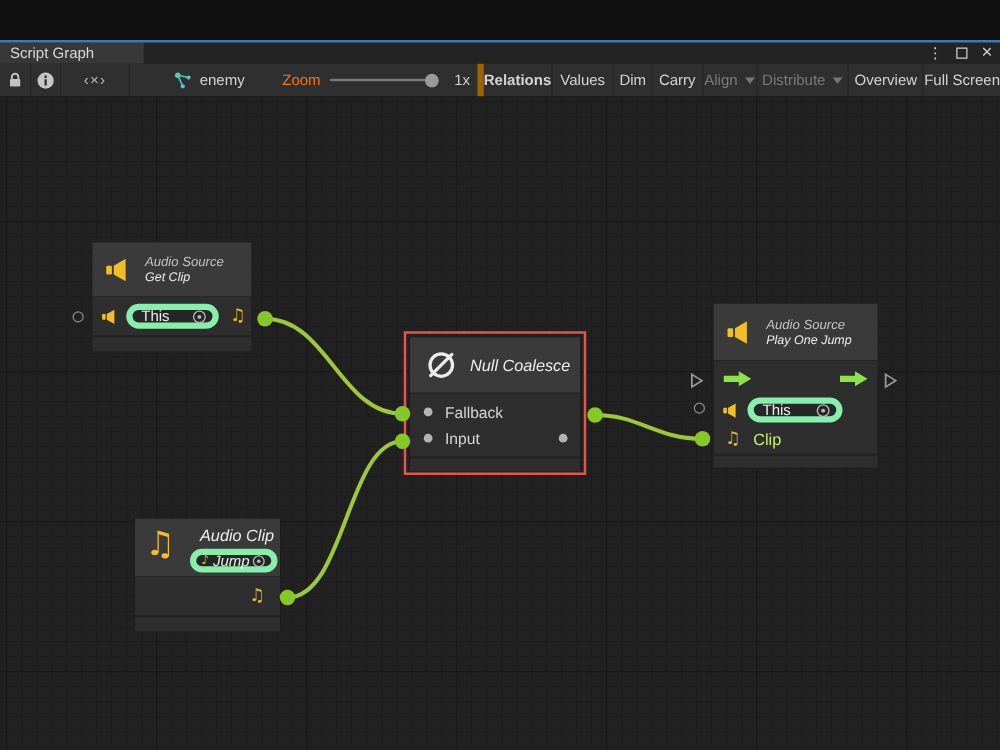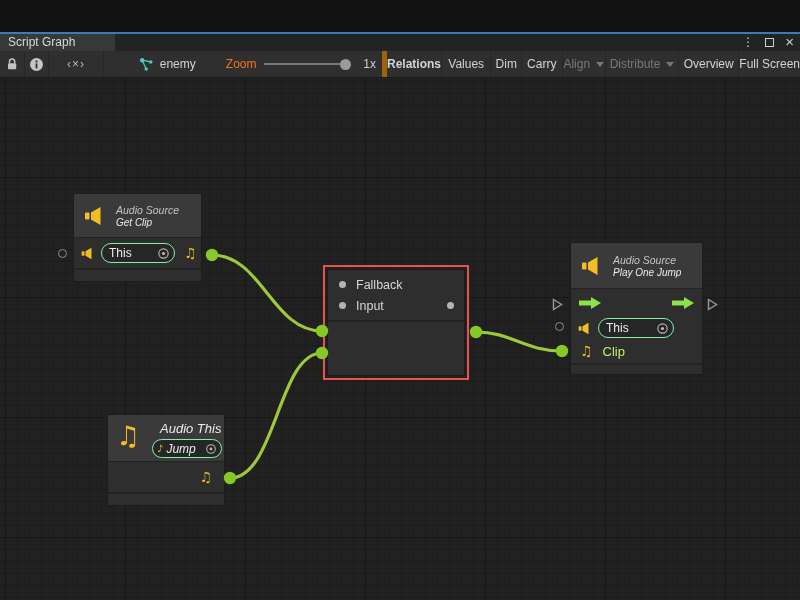--- a/index.html
+++ b/index.html
@@ -53,21 +53,21 @@
   }
   
   .node { position:absolute; background:#2e2e2e; border:1px solid #1c1c1c; z-index:2; }
   .node-header { background:#3a3a3a; border-bottom:1px solid #232323; display:flex; align-items:center;font-style:italic; }
   .hdr-text { display:flex; flex-direction:column; justify-content:center; margin-left:10px; }
   .cat { font-size:10.5px; color:#c4c4c4; margin-bottom:1px; }
   .title { font-size:10px; color:#ececec; }
   .node-footer { border-top:2px solid #232323; background:#2e2e2e; }
   .node-body { display:flex; align-items:center; }
   .field {
-    height:20px; background:#262626; border:1px solid #86efac; border-radius:10px;
+    height:20px; background:#262626; border:5px solid #86efac; border-radius:10px;
     display:flex; align-items:center; padding:0 4px 0 7px; font-size:12px; color:#ececec;
   }
   .field .fv { flex:1; }
   .note { font-family:"DejaVu Sans", sans-serif; color:#f2be24; line-height:1; }
   .port-dot { width:7px; height:7px; border-radius:50%; background:#b4b4b4; }
   .port-label { font-size:12.5px; color:#d6d6d6; }
   .sel-frame { position:absolute; border:2px solid #e8544b; padding:2px; z-index:2; background:transparent; }
   .sel-frame .node { position:relative; left:0; top:0; }
   .ext-circle { position:absolute; width:9px; height:9px; border:1.5px solid #8d8d8d; border-radius:50%; z-index:3; }
   .ext-tri { position:absolute; z-index:3; }
@@ -175,39 +175,46 @@
             <circle cx="7" cy="7" r="1.7" fill="#b8b8b8"></circle>
           </svg>
         </div>
         <span class="note" style="font-size:14px; margin-left:9px;">♫</span>
       </div>
       <div class="node-footer" style="height:13px;"></div>
     </div>
 
     <div class="sel-frame" style="left:323px; top:187px; width:146px; height:115px;">
       <div class="node" style="width:138px; height:107px;">
+        <div class="node-header" style="height:45px;">
+          <svg width="26" height="26" viewBox="0 0 26 26" style="margin-left:12px;">
+            <circle cx="13" cy="13" r="9" fill="none" stroke="#ececec" stroke-width="2.6"></circle>
+            <line x1="4.5" y1="21.5" x2="21.5" y2="4.5" stroke="#ececec" stroke-width="2.6" stroke-linecap="round"></line>
+          </svg>
+          <span class="title" style="font-size:13px; margin-left:10px;">Null Coalesce</span>
+        </div>
         <div style="padding:4px 0; height:50px;">
           <div class="node-body" style="height:21px;">
             <span class="port-dot" style="margin-left:11px;"></span>
             <span class="port-label" style="margin-left:10px;">Fallback</span>
           </div>
           <div class="node-body" style="height:21px;">
             <span class="port-dot" style="margin-left:11px;"></span>
             <span class="port-label" style="margin-left:10px;">Input</span>
             <span class="port-dot" style="margin-left:auto; margin-right:10px;"></span>
           </div>
         </div>
         <div class="node-footer" style="height:12px;"></div>
       </div>
     </div>
 
     <div class="node" style="left:107px; top:336px; width:118px;">
       <div class="node-header" style="height:47px; position:relative; display:block;">
         <span class="note" style="position:absolute; left:8px; top:7px; font-size:27px;">♫</span>
-        <span class="title" style="position:absolute; left:52px; top:6px; font-size:13px;">Audio This</span>
+        <span class="title" style="position:absolute; left:52px; top:6px; font-size:13px;">Audio Clip</span>
         <div class="field" style="position:absolute; left:44px; top:24px; width:70px; height:19px; padding-left:4px;">
           <span class="note" style="font-size:10px; margin-right:3px;">♪</span>
           <span class="fv">Jump</span>
           <svg width="12" height="12" viewBox="0 0 14 14">
             <circle cx="7" cy="7" r="5" fill="none" stroke="#b8b8b8" stroke-width="1.2"></circle>
             <circle cx="7" cy="7" r="1.7" fill="#b8b8b8"></circle>
           </svg>
         </div>
       </div>
       <div class="node-body" style="height:30px; justify-content:flex-end;">

